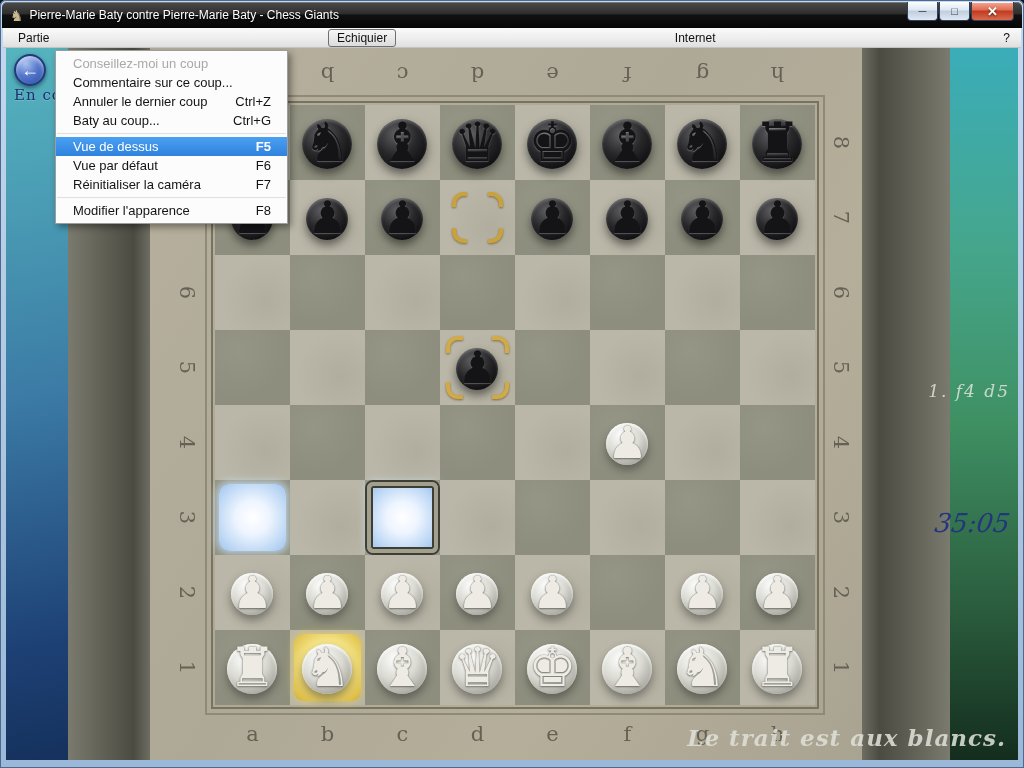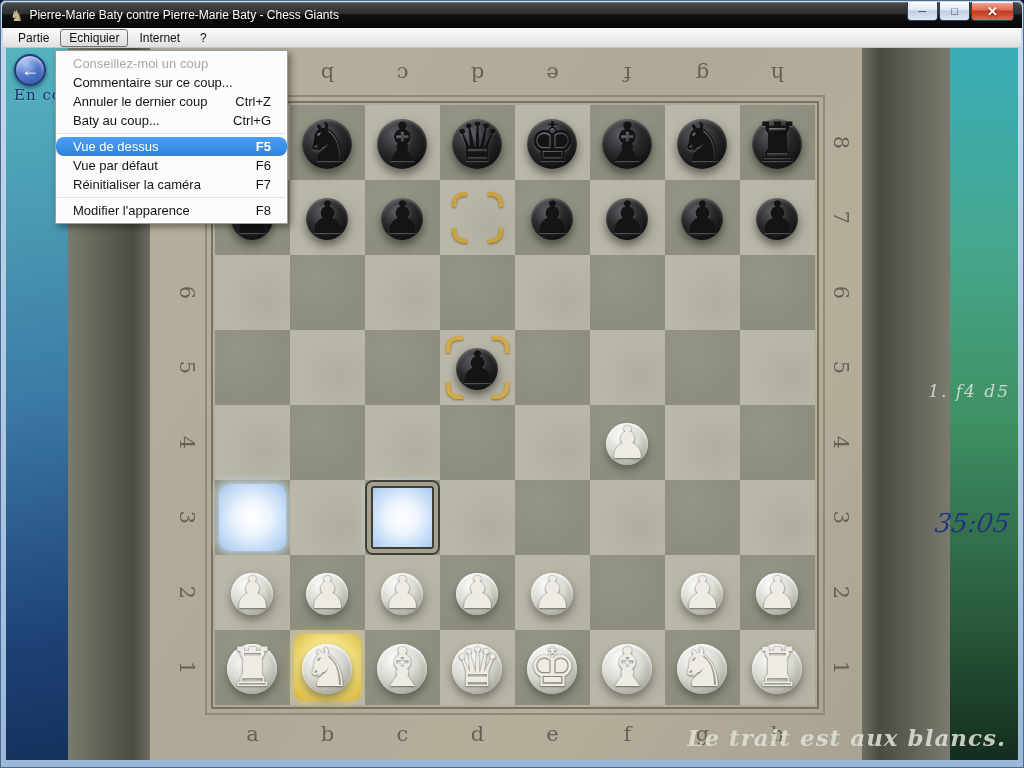--- a/index.html
+++ b/index.html
@@ -23,21 +23,21 @@
         background:linear-gradient(to bottom,#fdfeff,#dde7f2 45%,#bfcddd 50%,#dfe9f5);
         color:#30404e; font-size:11px; font-weight:bold; cursor:default;
         box-shadow:inset 0 1px 0 rgba(255,255,255,0.9); }
   .wb.close { width:43px; color:#fff;
         background:linear-gradient(to bottom,#f4a898,#e06b50 45%,#c03a20 50%,#d96a4e);
         text-shadow:0 1px 2px rgba(0,0,0,0.6); font-size:13px; }
 
   .menubar { position:absolute; left:3px; right:3px; top:28px; height:20px;
              background:linear-gradient(to bottom,#fafafa,#ececec 60%,#dfdfdf);
              border-bottom:1px solid #c4c4c4; display:flex; align-items:center;
-             font-size:12px; color:#111; padding-left:6px; }
+             font-size:12px; color:#111; padding-left:6px;justify-content:space-between; }
   .mb-item { padding:1px 8px; margin-right:2px; border:1px solid transparent; }
   .mb-item.active { background:linear-gradient(to bottom,#f6f6f6,#dcdcdc);
                     border:1px solid #6f6f6f; border-radius:3px; }
 
   
   .content { position:absolute; left:6px; right:6px; top:48px; bottom:8px; overflow:hidden;
              background:linear-gradient(170deg,#55b4be 0%,#4a9cb4 18%,#3b7aa5 40%,#1d4074 68%,#0a1d3c 100%); }
   .bg-right { position:absolute; right:0; top:0; width:70px; height:100%;
               background:linear-gradient(to bottom,#3badb9 0%,#45a68c 28%,#3f9164 52%,#2b5e3e 78%,#142d1e 100%); }
 
@@ -111,21 +111,21 @@
                font-style:italic; font-size:23px; color:rgba(222,223,215,0.88); letter-spacing:1px;font-weight:bold; }
 
   
   .popup { position:absolute; left:49px; top:2px; width:233px; z-index:100;
            background:#fcfcfc; border:1px solid #9d9d9d; padding:3px 0;
            box-shadow:3px 3px 7px rgba(0,0,0,0.4); font-size:13px; }
   .pm-item { height:19px; display:flex; align-items:center; justify-content:space-between;
              padding:0 16px 0 17px; color:#141414; white-space:nowrap; }
   .pm-item .sc { color:#141414; }
   .pm-item.disabled, .pm-item.disabled .sc { color:#a9a9a9; }
-  .pm-item.highlighted { background:linear-gradient(to bottom,#4aa0f2,#2f82dd); color:#fff;border-radius:8px; }
+  .pm-item.highlighted { background:linear-gradient(to bottom,#4aa0f2,#2f82dd); color:#fff; }
   .pm-item.highlighted .sc { color:#fff;font-weight:bold; }
   .pm-sep { height:1px; background:#e0e0e0; margin:3px 1px; }
 </style>
 </head>
 <body>
 
 <div class="window">
 
   <div class="titlebar">
     <span class="app-icon">♞</span>

